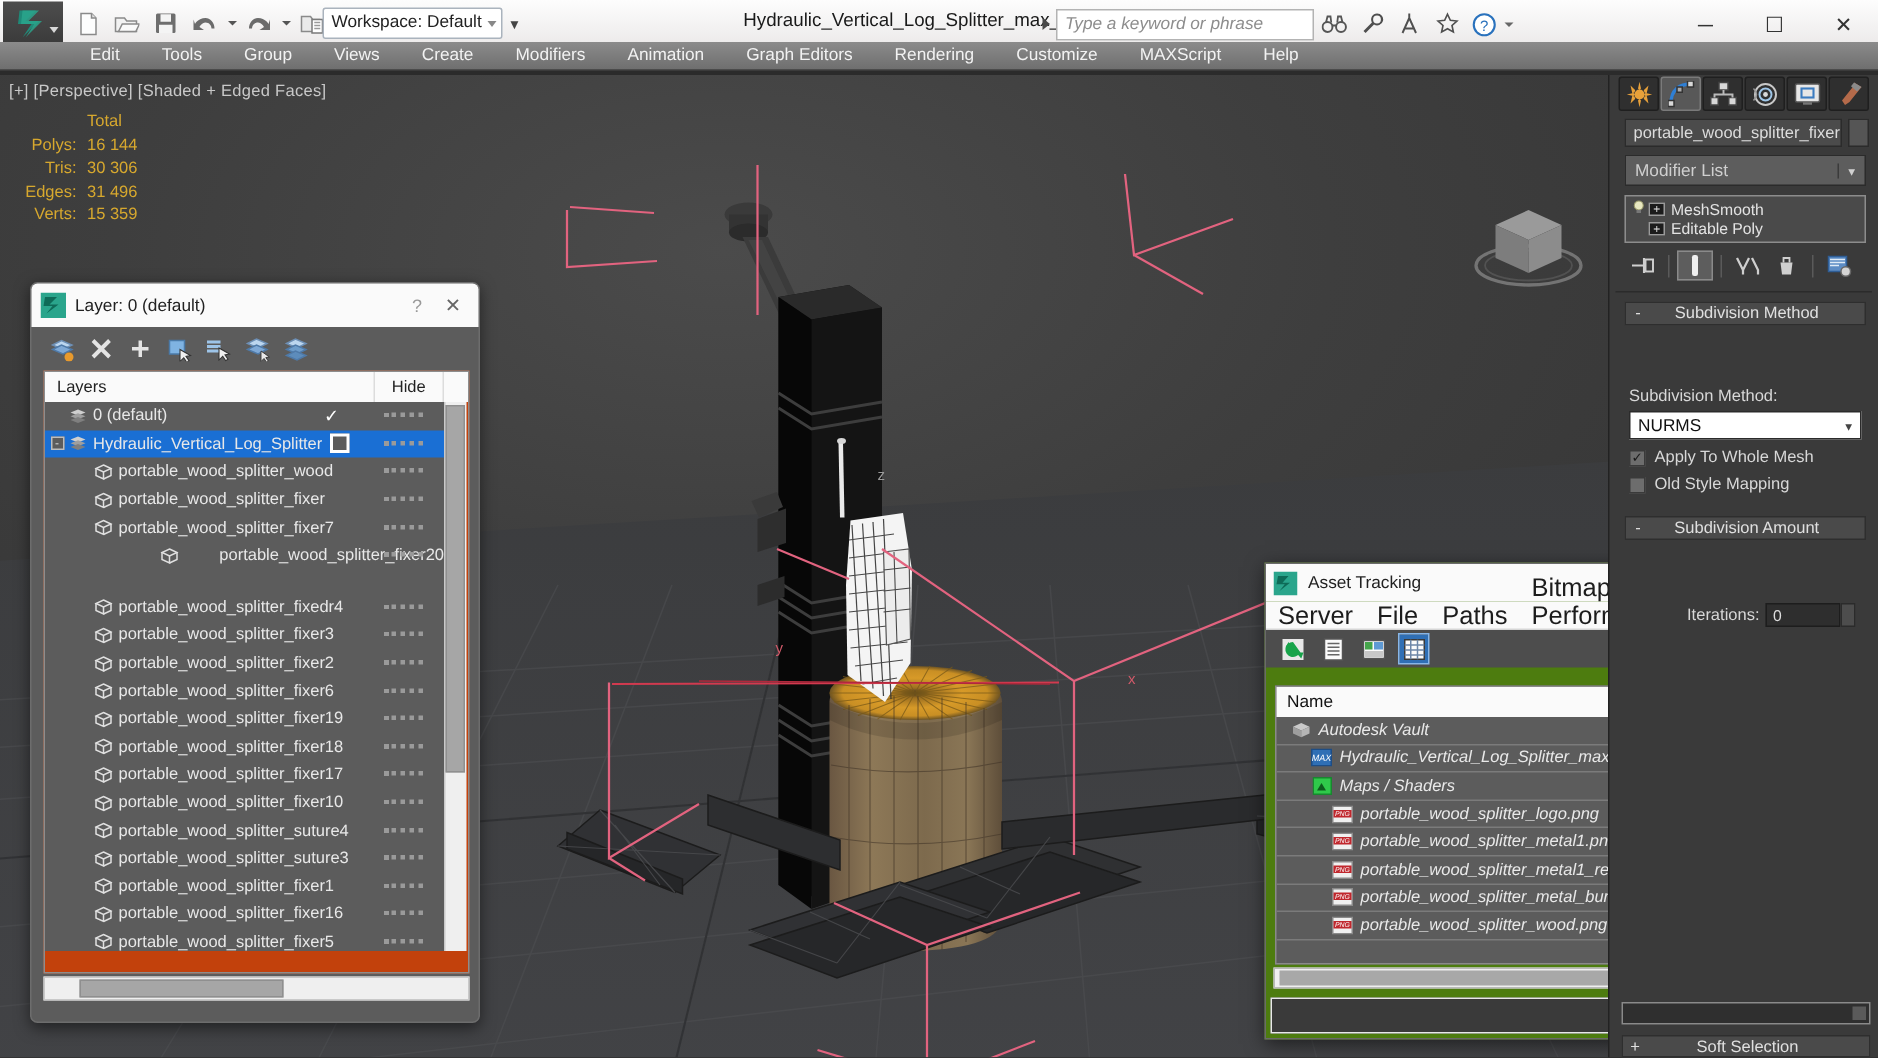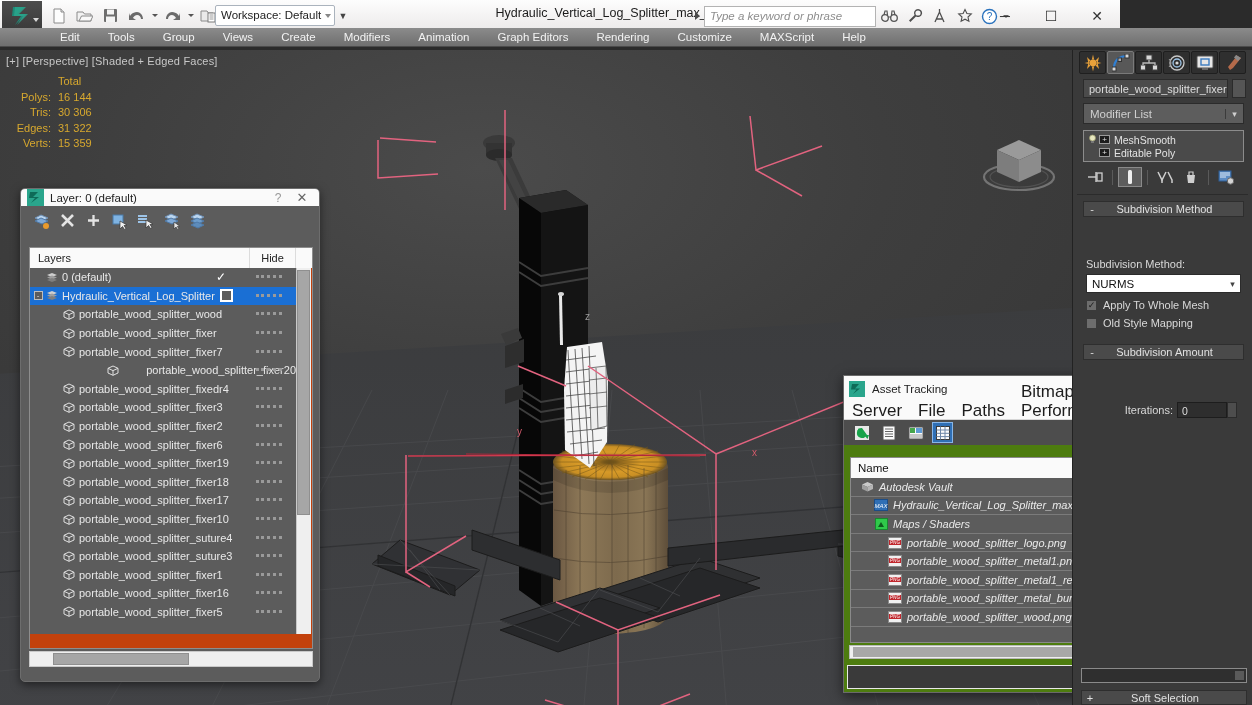--- a/index.html
+++ b/index.html
@@ -1,21 +1,21 @@
 <!DOCTYPE html>
 <html><head>
 <meta charset="utf-8">
 <style>
   * { box-sizing: border-box; margin:0; padding:0; }
   html,body { width:1252px; height:705px; overflow:hidden; background:#2b2b2b;
     font-family:"Liberation Sans", sans-serif; }
   #app { position:relative; width:1252px; height:705px; }
 
   
-  .titlebar { position:absolute; left:0; top:0; width:1120px; height:31px;
+  .titlebar { position:absolute; left:0; top:0; width:1252px; height:31px;
     background:linear-gradient(#fdfdfd,#eceaea); border-bottom:1px solid #cfcfcf; }
   .maxlogo { position:absolute; left:2px; top:1px; width:40px; height:29px;
     background:linear-gradient(#4d4d4d,#3a3a3a); display:flex; align-items:center; justify-content:center; }
   .maxlogo svg { display:block; }
   .logo-caret { position:absolute; left:33px; top:18px; width:0;height:0;
     border-left:3px solid transparent;border-right:3px solid transparent;border-top:4px solid #d8d8d8; }
   .qat { position:absolute; left:46px; top:2px; height:27px; display:flex; align-items:center; gap:1px; }
   .qbtn { width:25px;height:25px; display:flex;align-items:center;justify-content:center; border-radius:2px; }
   .qcaret { width:9px;height:25px; display:flex;align-items:center;justify-content:center; }
   .qcaret i { width:0;height:0;border-left:3px solid transparent;border-right:3px solid transparent;border-top:3px solid #555; display:block;}
@@ -59,21 +59,21 @@
   .vp-stats td { padding:0 3px 0 0; font-size:11px; color:#d7a82e; }
   .vp-stats td.l { text-align:right; padding-right:7px; width:48px; }
   .vp-stats td.v { text-align:left; width:50px; }
   .vp-stats .hdr { color:#d7a82e; }
   .vcube { position:absolute; left:978px; top:74px; width:82px; height:82px; }
 
   
   .dlg-layer { position:absolute; left:20px; top:188px; width:300px; height:494px;
     background:#5c5c5c; border:1px solid #6d6d6d; border-radius:5px;
     box-shadow:0 3px 10px rgba(0,0,0,.5); }
-  .dlg-layer .tb { height:17px; background:#fafafa; border-radius:4px 4px 0 0;
+  .dlg-layer .tb { height:29px; background:#fafafa; border-radius:4px 4px 0 0;
     display:flex; align-items:center; padding:0 4px; }
   .dlg-layer .tb .ic { width:17px;height:17px;margin:0 6px 0 2px; }
   .dlg-layer .tb .tt { font-size:11.5px; color:#222; flex:1; }
   .dlg-layer .tb .q { font-size:12px;color:#999;width:22px;text-align:center; }
   .dlg-layer .tb .x { font-size:13px;color:#666;width:26px;text-align:center; }
   .lay-tools { height:29px; display:flex; align-items:center; padding-left:8px; gap:1px; }
   .lay-tools .b { width:25px;height:23px;display:flex;align-items:center;justify-content:center;border-radius:2px; }
   .lay-list { position:absolute; left:8px; top:58px; width:284px; height:402px;
     background:#c2410c; border:1px solid #8d8d8d; }
   .lay-head { height:20px; background:#fafafa; display:flex; align-items:center;
@@ -507,21 +507,21 @@
             <tr>
               <td class="l">Polys:</td>
               <td class="v">16 144</td>
             </tr>
             <tr>
               <td class="l">Tris:</td>
               <td class="v">30 306</td>
             </tr>
             <tr>
               <td class="l">Edges:</td>
-              <td class="v">31 322</td>
+              <td class="v">31 496</td>
             </tr>
             <tr>
               <td class="l">Verts:</td>
               <td class="v">15 359</td>
             </tr>
           </tbody>
       </table>
     </div>
 
     <div class="vcube">
@@ -688,21 +688,21 @@
                 <path d="M6 1 L11 3.3 L6 5.6 L1 3.3 Z" fill="none" stroke="#e0e0e0" stroke-width="1"></path>
                 <path d="M1 3.3 L1 8 L6 10.3 L6 5.6" fill="none" stroke="#e0e0e0" stroke-width="1"></path>
                 <path d="M11 3.3 L11 8 L6 10.3" fill="none" stroke="#e0e0e0" stroke-width="1"></path>
               </svg>
             </span>
             <span class="lname">portable_wood_splitter_fixer20</span>
             <span class="dots">
               <span></span>
             </span>
           </div>
-          <div class="lrow" style="position: relative;">
+          <div class="lrow" style="position: relative; margin-top: 16px;">
             <span class="expand"></span>
             <span class="ind" style="width: 17px;"></span>
             <span class="licon">
               <svg width="12" height="11" viewBox="0 0 12 11">
                 <path d="M6 1 L11 3.3 L6 5.6 L1 3.3 Z" fill="none" stroke="#e0e0e0" stroke-width="1"></path>
                 <path d="M1 3.3 L1 8 L6 10.3 L6 5.6" fill="none" stroke="#e0e0e0" stroke-width="1"></path>
                 <path d="M11 3.3 L11 8 L6 10.3" fill="none" stroke="#e0e0e0" stroke-width="1"></path>
               </svg>
             </span>
             <span class="lname">portable_wood_splitter_fixedr4</span>

